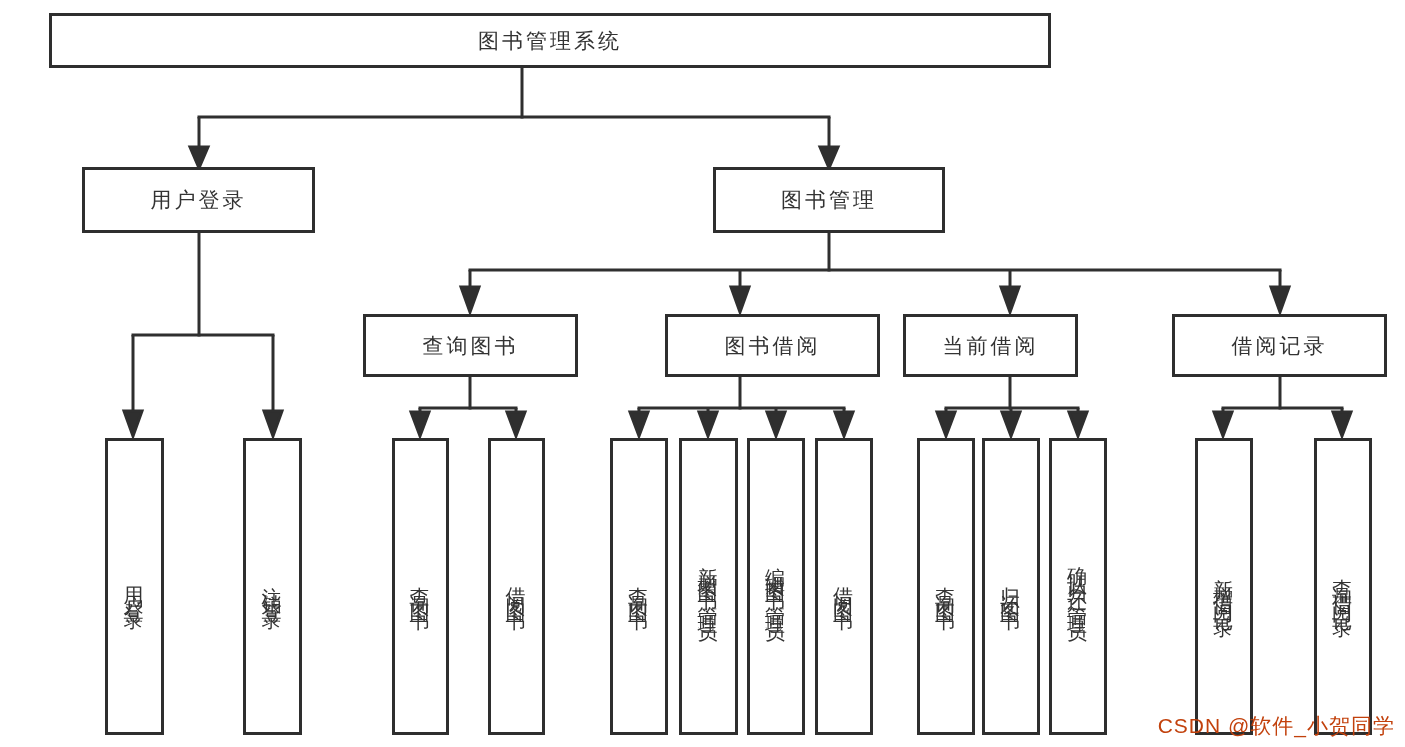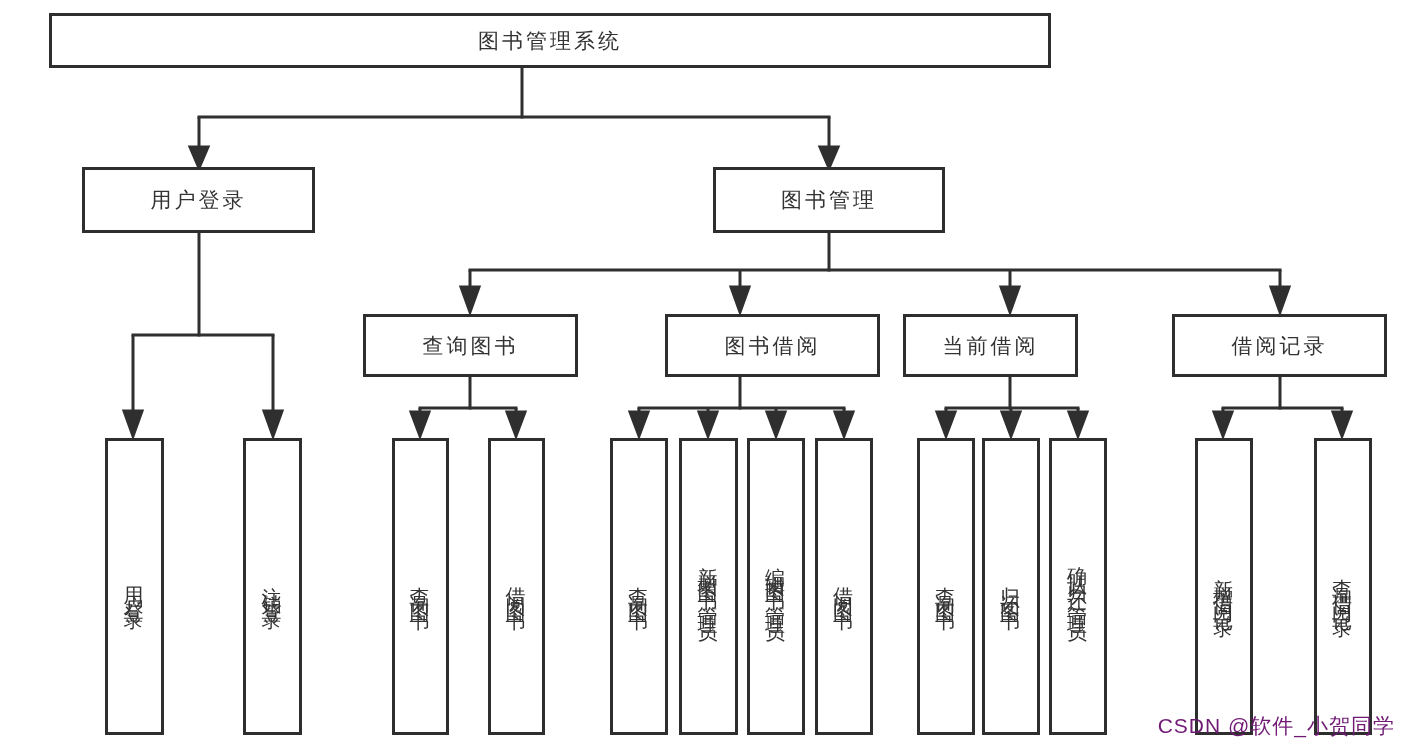--- a/index.html
+++ b/index.html
@@ -13,21 +13,21 @@
     border:3px solid #2e2e2e; background:#ffffff;
     display:flex; align-items:center; justify-content:center;
     color:#333333; font-size:21px; letter-spacing:3px; white-space:nowrap;
   }
   .node.v {
     writing-mode:vertical-rl; text-orientation:mixed;
     font-size:20px; letter-spacing:8px; white-space:normal;
   }
   .watermark {
     position:absolute; top:712px; right:10px; z-index:4;
-    color:#701a75; font-size:21px; letter-spacing:1px; white-space:nowrap;
+    color:#c2410c; font-size:21px; letter-spacing:1px; white-space:nowrap;
   }
 </style>
 </head>
 <body>
 
 <div class="stage">
 
   <svg class="connectors" width="1405" height="747" viewBox="0 0 1405 747" stroke="#2f2f2f" stroke-width="3" fill="#2f2f2f">
 
     <line x1="522" y1="68" x2="522" y2="118.5"></line>

